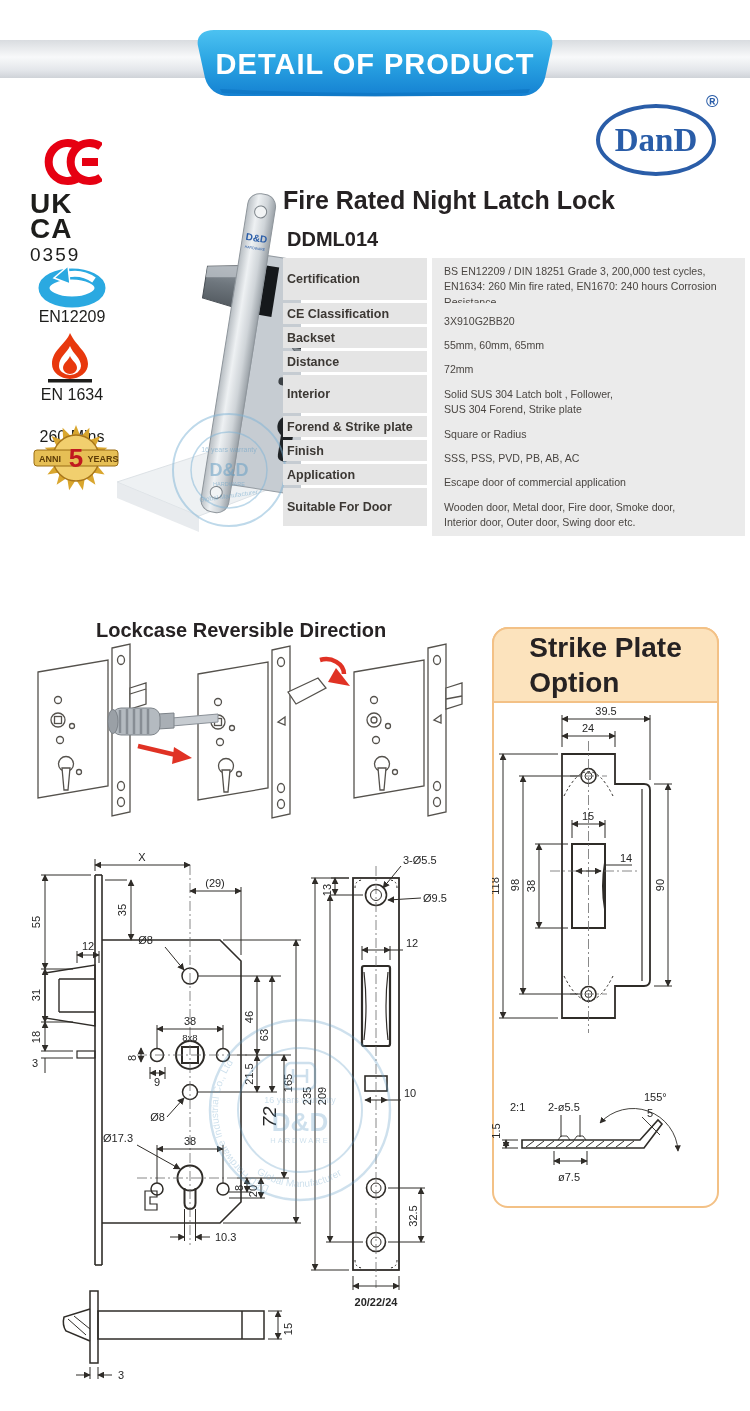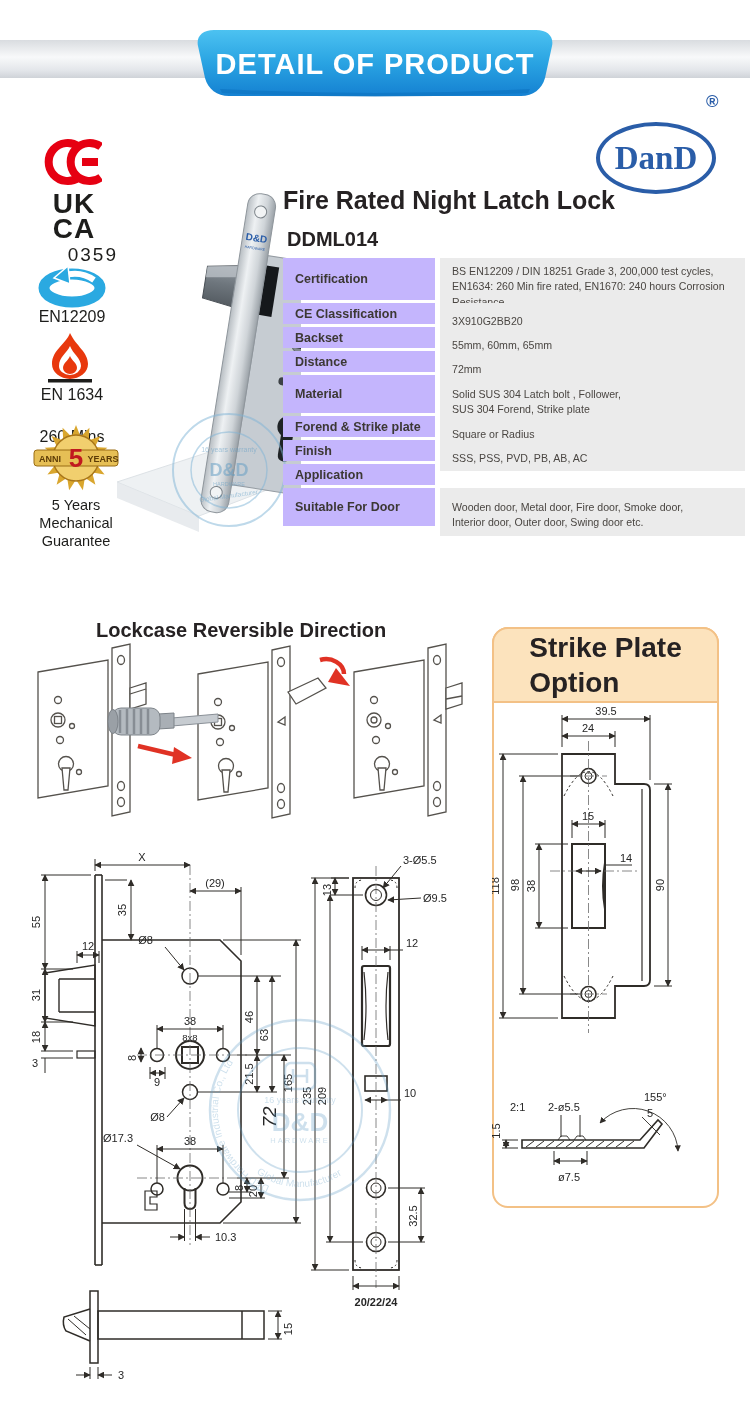--- a/index.html
+++ b/index.html
@@ -7,37 +7,37 @@
         font-family:"Liberation Sans",sans-serif;color:#262223;}
   .abs{position:absolute;}
   .pre{white-space:pre-line;}
   
   .graybar{left:0;top:40px;width:750px;height:38px;
            background:linear-gradient(#d9dce0,#f8f9fa 45%,#e3e6ea 80%,#cfd3d8);}
   .ribbon{left:190px;top:27px;width:370px;height:72px;}
   .ribbon-text{left:190px;top:40px;width:370px;height:48px;display:flex;align-items:center;justify-content:center;
                color:#fff;font-size:29px;font-weight:bold;letter-spacing:1px;}
   
-  .brandbox{left:596px;top:122px;width:112px;height:64px;border:4px solid #2a5da8;border-radius:50%;
+  .brandbox{left:596px;top:104px;width:112px;height:64px;border:4px solid #2a5da8;border-radius:50%;
             display:flex;align-items:center;justify-content:center;}
   .brandname{font-family:"Liberation Serif",serif;font-weight:bold;font-size:33px;color:#2a5da8;letter-spacing:0px;}
   .reg{left:706px;top:92px;font-size:17px;color:#2a5da8;font-weight:bold;}
   
-  .ukca{left:30px;top:192px;width:88px;text-align:center;font-weight:800;color:#1d1d1b;
+  .ukca{left:30px;top:192px;width:88px;text-align:left;font-weight:800;color:#1d1d1b;
         font-size:28px;line-height:0.88;letter-spacing:1px;}
-  .ukca-code{left:30px;top:244px;width:88px;text-align:right;font-size:19px;letter-spacing:2px;color:#1d1d1b;}
+  .ukca-code{left:30px;top:244px;width:88px;text-align:left;font-size:19px;letter-spacing:2px;color:#1d1d1b;}
   .icon-label{width:132px;text-align:center;font-size:16px;color:#1d1d1b;}
   .guarantee{left:8px;top:496px;width:136px;text-align:center;font-size:14.5px;line-height:1.25;color:#1d1d1b;}
   
   .title{left:283px;top:186px;width:462px;font-size:25px;font-weight:bold;color:#262223;}
   .model{left:287px;top:228px;width:300px;font-size:20px;font-weight:bold;color:#262223;}
   
   .spec{left:283px;top:258px;width:462px;}
   .srow{display:flex;gap:5px;margin-bottom:3px;}
-  .scell-l{width:140px;background:#c4b5fd;display:flex;align-items:center;padding-left:12px;
+  .scell-l{width:140px;background:#e5e5e5;display:flex;align-items:center;padding-left:4px;
            font-weight:bold;font-size:12.5px;color:#3c3834;}
   .scell-v{flex:1;background:#ebebeb;display:flex;align-items:center;padding:8px 8px 2px 12px;
            font-size:10.6px;color:#4a4642;line-height:1.45;}
   .r42{height:42px}.r21{height:21px}.r38{height:38px}
   
   .h-lockcase{left:96px;top:588px;font-size:20px;font-weight:bold;margin-top:31px;}
   
   .panel{left:492px;top:627px;width:227px;height:581px;border:2px solid #f3c186;border-radius:16px;
          background:#fff;box-sizing:border-box;}
   .panel-head{left:492px;top:627px;width:227px;height:76px;background:#fce3bd;border:2px solid #f3c186;
@@ -152,23 +152,20 @@
             <polygon points="0,-33 5,-20 -5,-20"></polygon>
           </g>
       </g>
       <circle r="23" fill="#f1cf6e" stroke="#a8761a" stroke-width="1.5"></circle>
       <rect x="-42" y="-8" width="84" height="16" rx="3" fill="#e6bf55" stroke="#9a6d14" stroke-width="1"></rect>
       <text x="-26" y="4" text-anchor="middle" font-size="9" font-weight="bold" fill="#5c3c06">ANNI</text>
       <text x="27" y="4" text-anchor="middle" font-size="9" font-weight="bold" fill="#5c3c06">YEARS</text>
       <text x="0" y="9" text-anchor="middle" font-size="26" font-weight="bold" fill="#c1191f">5</text>
     </g>
   </svg>
-  <div class="abs guarantee pre">5 Years
-Mechanical
-Guarantee</div>
 
   <svg class="abs" style="left:113px;top:180px" width="188" height="358" viewBox="0 0 188 358">
     <defs>
       <linearGradient id="steel" x1="0" y1="0" x2="1" y2="0">
         <stop offset="0" stop-color="#b7bdc2"></stop>
           <stop offset="0.35" stop-color="#eef1f3"></stop>
         <stop offset="0.7" stop-color="#cfd4d8"></stop>
           <stop offset="1" stop-color="#9aa1a7"></stop>
       </linearGradient>
       <linearGradient id="bolt" x1="0" y1="0" x2="0" y2="1">
@@ -223,34 +220,35 @@
     </div>
     <div class="srow r21">
       <div class="scell-l r21">Backset</div>
       <div class="scell-v r21 pre">55mm, 60mm, 65mm</div>
     </div>
     <div class="srow r21">
       <div class="scell-l r21">Distance</div>
       <div class="scell-v r21 pre">72mm</div>
     </div>
     <div class="srow r38">
-      <div class="scell-l r38">Material</div>
+      <div class="scell-l r38">Interior</div>
       <div class="scell-v r38 pre">Solid SUS 304 Latch bolt , Follower,
 SUS 304 Forend, Strike plate</div>
     </div>
     <div class="srow r21">
       <div class="scell-l r21">Forend &amp; Strike plate</div>
       <div class="scell-v r21 pre">Square or Radius</div>
     </div>
     <div class="srow r21">
       <div class="scell-l r21">Finish</div>
       <div class="scell-v r21 pre">SSS, PSS, PVD, PB, AB, AC</div>
     </div>
     <div class="srow r21">
       <div class="scell-l r21">Application</div>
+      <div class="scell-v r21 pre">Escape door of commercial application</div>
     </div>
     <div class="srow r38">
       <div class="scell-l r38">Suitable For Door</div>
       <div class="scell-v r38 pre">Wooden door, Metal door, Fire door, Smoke door,
 Interior door, Outer door, Swing door etc.</div>
     </div>
   </div>
 
   <div class="abs h-lockcase">Lockcase Reversible Direction</div>
 

